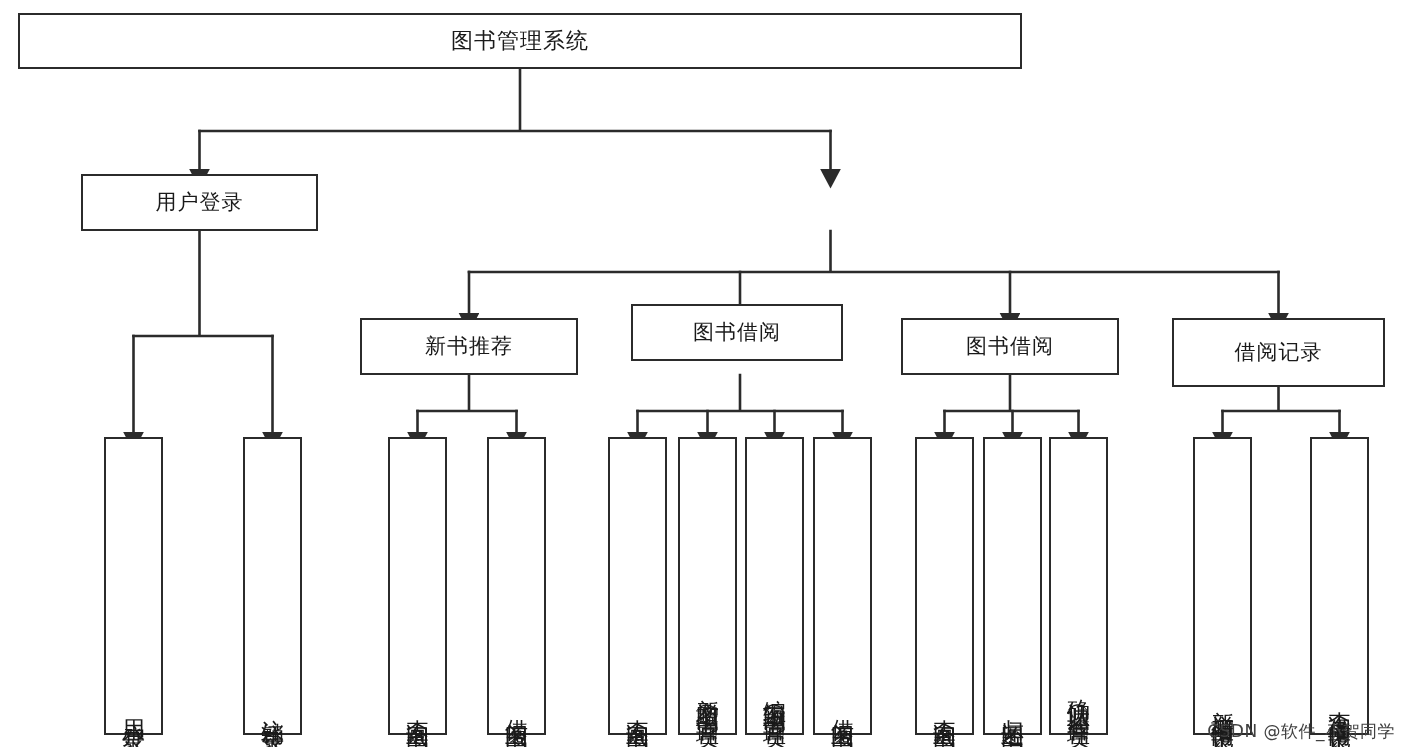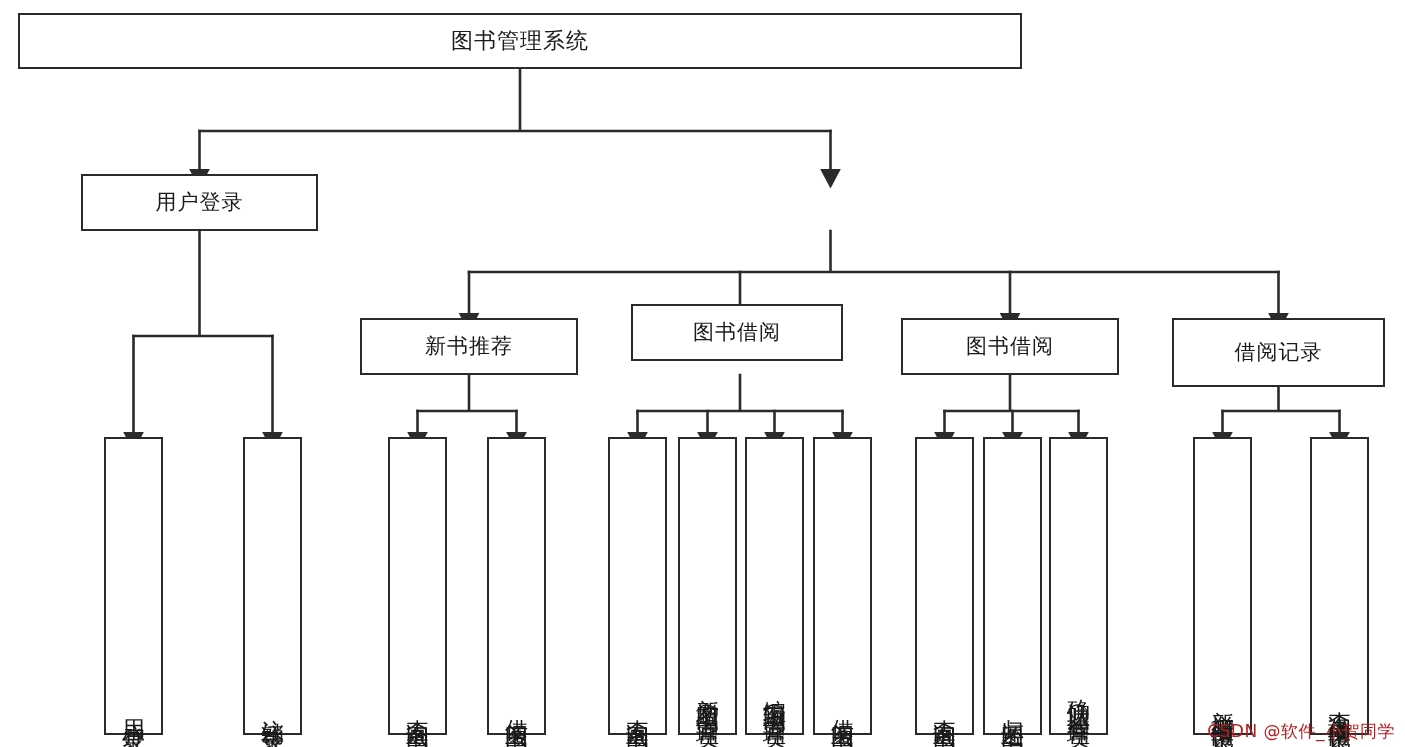--- a/index.html
+++ b/index.html
@@ -56,21 +56,21 @@
     line-height: 1;
   }
   .node-box.root .node-label {
     font-size: 22px;
   }
   #watermark {
     position: absolute;
     right: 10px;
     bottom: 4px;
     font-size: 17px;
-    color: #b91c1c;
+    color: #404040;
     letter-spacing: 0.5px;
     white-space: nowrap;
     pointer-events: none;
   }
 </style>
 </head>
 <body>
 
 <div id="diagram-root">
 

